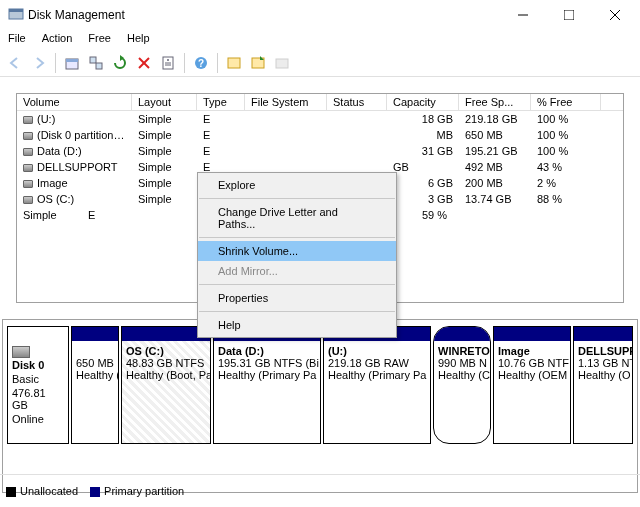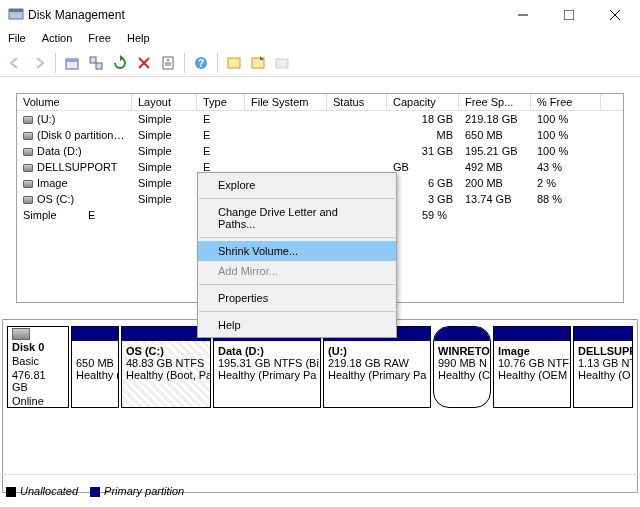--- a/index.html
+++ b/index.html
@@ -31,39 +31,39 @@
 .col-layout { width: 65px; }
 .col-type { width: 48px; }
 .col-fs { width: 82px; }
 .col-status { width: 60px; }
 .col-capacity { width: 72px; }
 .col-free { width: 72px; }
 .col-pfree { width: 70px; }
 
 .disk-pane { border: 1px solid #a0a0a0; margin: 2px; height: 174px; overflow: auto; position: relative; }
 .disk-row { display: flex; margin: 6px 4px; gap: 2px; }
-.disk-info { width: 90px; padding: 0 4px; border: 1px solid #000; background: #fff; }
+.disk-info { width: 90px; padding: 18px 4px; border: 1px solid #000; background: #fff; }
 .disk-info .disk-icon { display: inline-block; width: 18px; height: 12px; background: linear-gradient(#ccc,#888); border: 1px solid #666; margin-right: 2px; vertical-align: middle; }
 .disk-info .name { font-weight: bold; display: inline-block; vertical-align: middle; }
 .disk-info .sub { margin-top: 2px; }
 .parts { display: flex; flex: 1; gap: 2px; }
 .part { border: 1px solid #000; position: relative; padding: 4px 4px 4px 4px; min-width: 48px; overflow: hidden; white-space: nowrap; }
 .part .bar { position: absolute; top: 0; left: 0; right: 0; height: 14px; background: #000080; }
 .part .name { position: relative; font-weight: bold; margin-top: 14px; }
 .part .line { position: relative; }
 .part.selected { background:
   repeating-linear-gradient(45deg, #f0f0f0, #f0f0f0 3px, #fff 3px, #fff 6px); }
 
 .ctx-menu { position: absolute; top: 79px; left: 197px; width: 200px; background: #f0f0f0; border: 1px solid #a0a0a0; box-shadow: 2px 2px 4px rgba(0,0,0,0.25); padding: 2px 0; z-index: 10; }
 .ctx-item { padding: 4px 20px; }
 .ctx-item.hi { background: #90c8f6; }
 .ctx-item.disabled { color: #888; }
 .ctx-sep { height: 1px; background: #c8c8c8; margin: 3px 1px; }
 
-.legend { position: absolute; bottom: 0; left: 0; right: 0; height: 18px; display: flex; align-items: center; padding: 16px 6px; gap: 12px; border-top: 1px solid #e0e0e0; font-style: italic; }
+.legend { position: absolute; bottom: 0; left: 0; right: 0; height: 18px; display: flex; align-items: center; padding: 16px 6px; gap: 12px; border-top: 1px solid #e0e0e0; }
 .legend .sw { display: inline-block; width: 10px; height: 10px; margin-right: 4px; vertical-align: middle; }
 .legend .unalloc { background: #000; }
 .legend .prim { background: #000080; }
 
 .vol-icon { display:inline-block; width:10px; height:8px; background:linear-gradient(#ccc,#888); border:1px solid #666; margin-right:4px; vertical-align:middle; border-radius:1px; }
 </style>
 </head>
 <body>
 
 <div class="title-bar">

